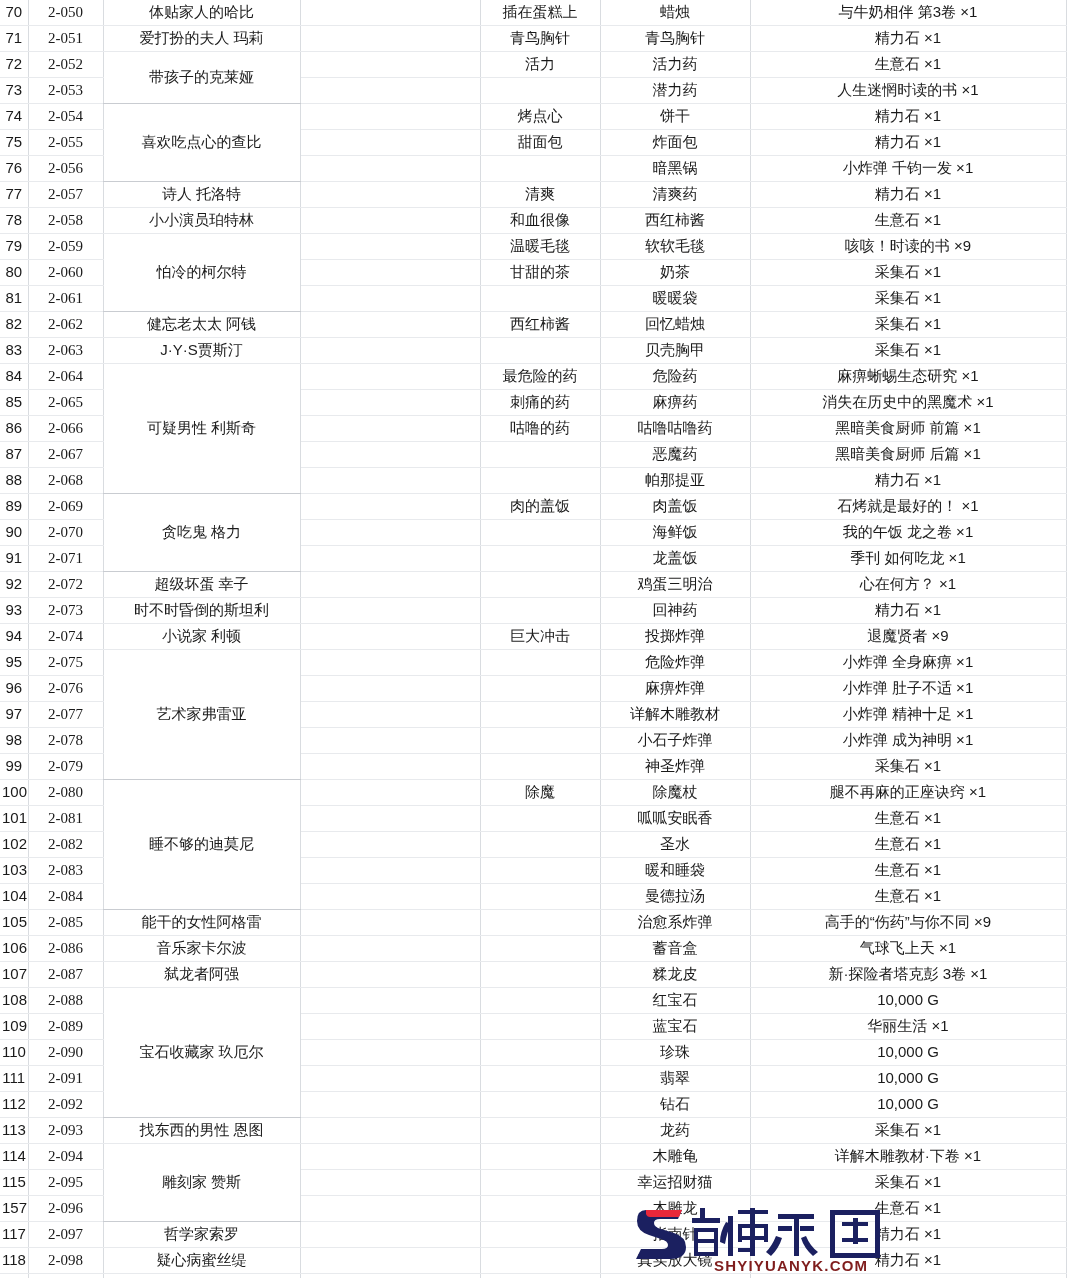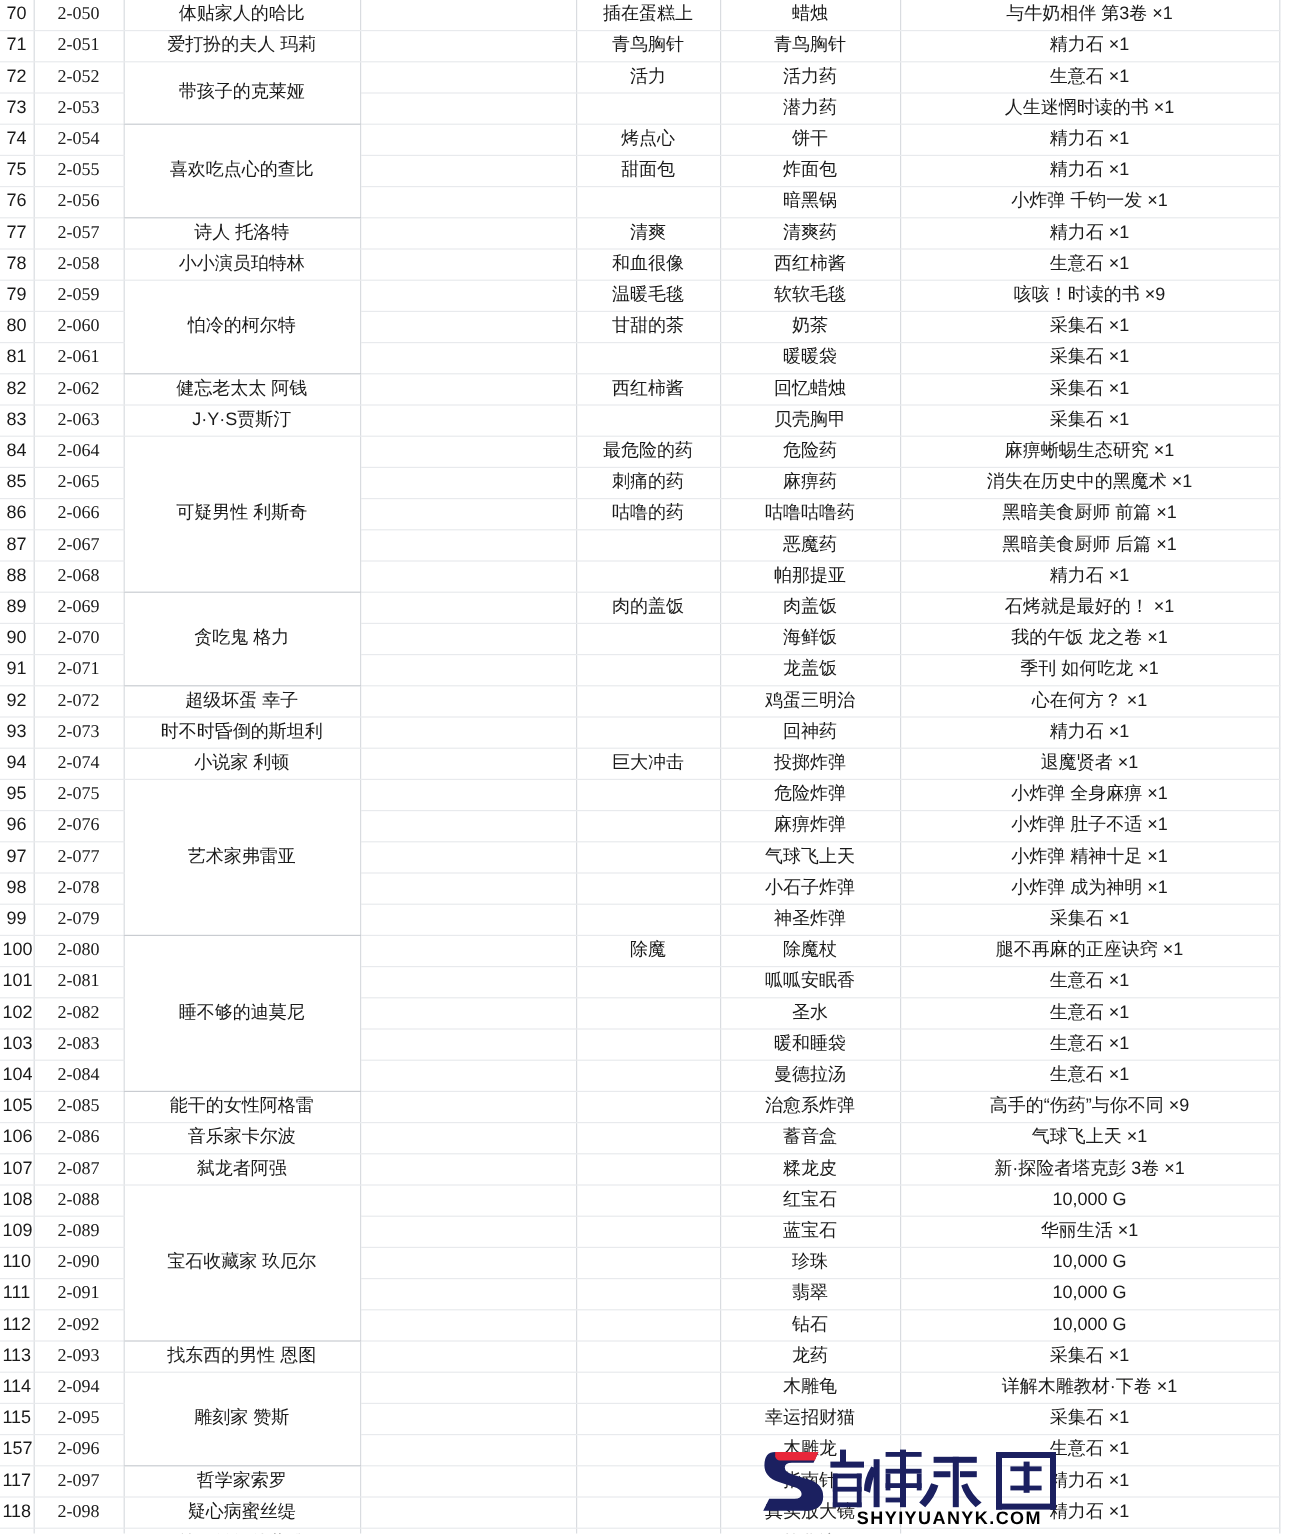--- a/index.html
+++ b/index.html
@@ -92,21 +92,21 @@
     height: 74px;
     pointer-events: none;
   }
   #watermark .wm-text {
     position: absolute;
     left: 80px;
     bottom: 2px;
     font-size: 15px;
     letter-spacing: 1.2px;
     font-weight: bold;
-    color: #000000;
+    color: #7f1d1d;
     font-family: "Liberation Sans", "DejaVu Sans", sans-serif;
   }
 </style>
 </head>
 <body>
 
 <div id="sheet">
   <table class="grid">
     <colgroup>
       <col class="c-rownum">
@@ -323,21 +323,21 @@
           <td class="item">回神药</td>
           <td class="reward">精力石 ×1</td>
         </tr>
         <tr>
           <td class="rownum">94</td>
           <td class="idxnum">2-074</td>
           <td class="name" rowspan="1">小说家 利顿</td>
           <td class="blank"></td>
           <td class="req">巨大冲击</td>
           <td class="item">投掷炸弹</td>
-          <td class="reward">退魔贤者 ×1</td>
+          <td class="reward">退魔贤者 ×9</td>
         </tr>
         <tr>
           <td class="rownum">95</td>
           <td class="idxnum">2-075</td>
           <td class="name merged" rowspan="5">艺术家弗雷亚</td>
           <td class="blank"></td>
           <td class="req"></td>
           <td class="item">危险炸弹</td>
           <td class="reward">小炸弹 全身麻痹 ×1</td>
         </tr>
@@ -347,21 +347,21 @@
           <td class="blank"></td>
           <td class="req"></td>
           <td class="item">麻痹炸弹</td>
           <td class="reward">小炸弹 肚子不适 ×1</td>
         </tr>
         <tr>
           <td class="rownum">97</td>
           <td class="idxnum">2-077</td>
           <td class="blank"></td>
           <td class="req"></td>
-          <td class="item">气球飞上天</td>
+          <td class="item">详解木雕教材</td>
           <td class="reward">小炸弹 精神十足 ×1</td>
         </tr>
         <tr>
           <td class="rownum">98</td>
           <td class="idxnum">2-078</td>
           <td class="blank"></td>
           <td class="req"></td>
           <td class="item">小石子炸弹</td>
           <td class="reward">小炸弹 成为神明 ×1</td>
         </tr>

